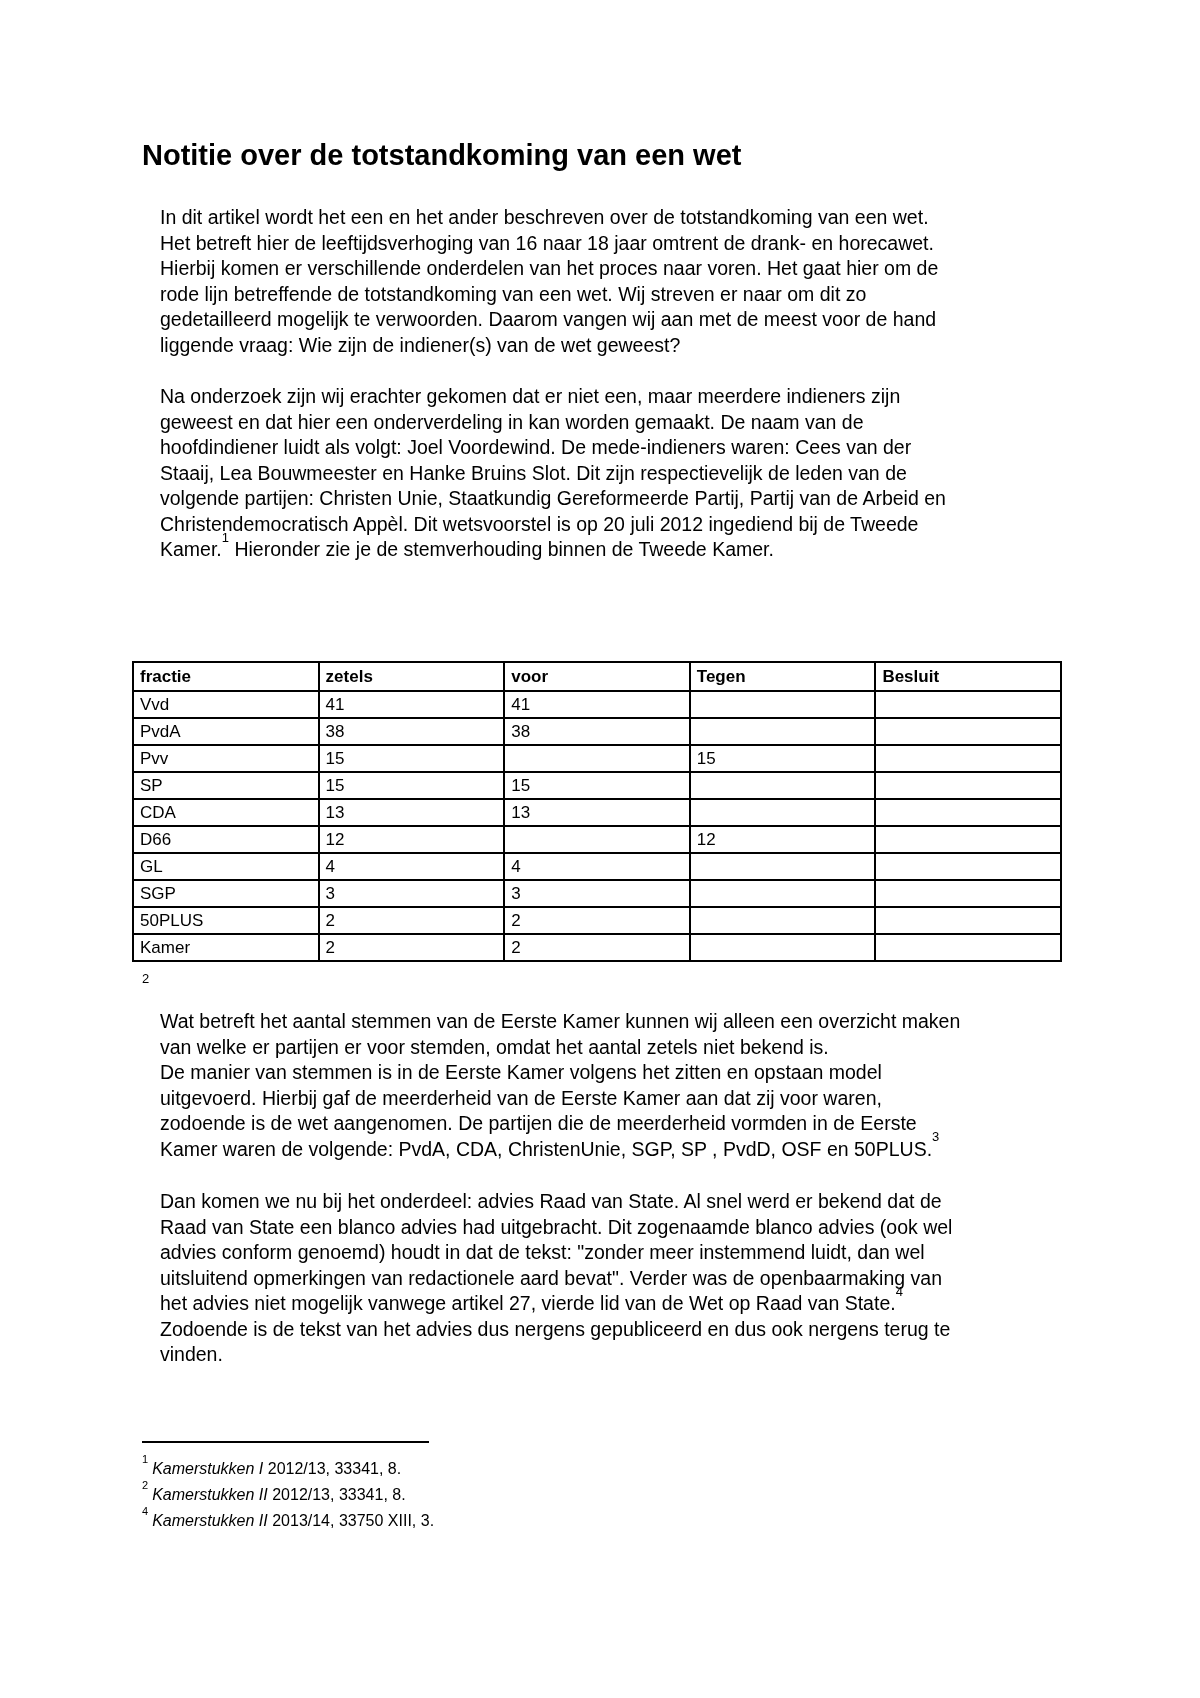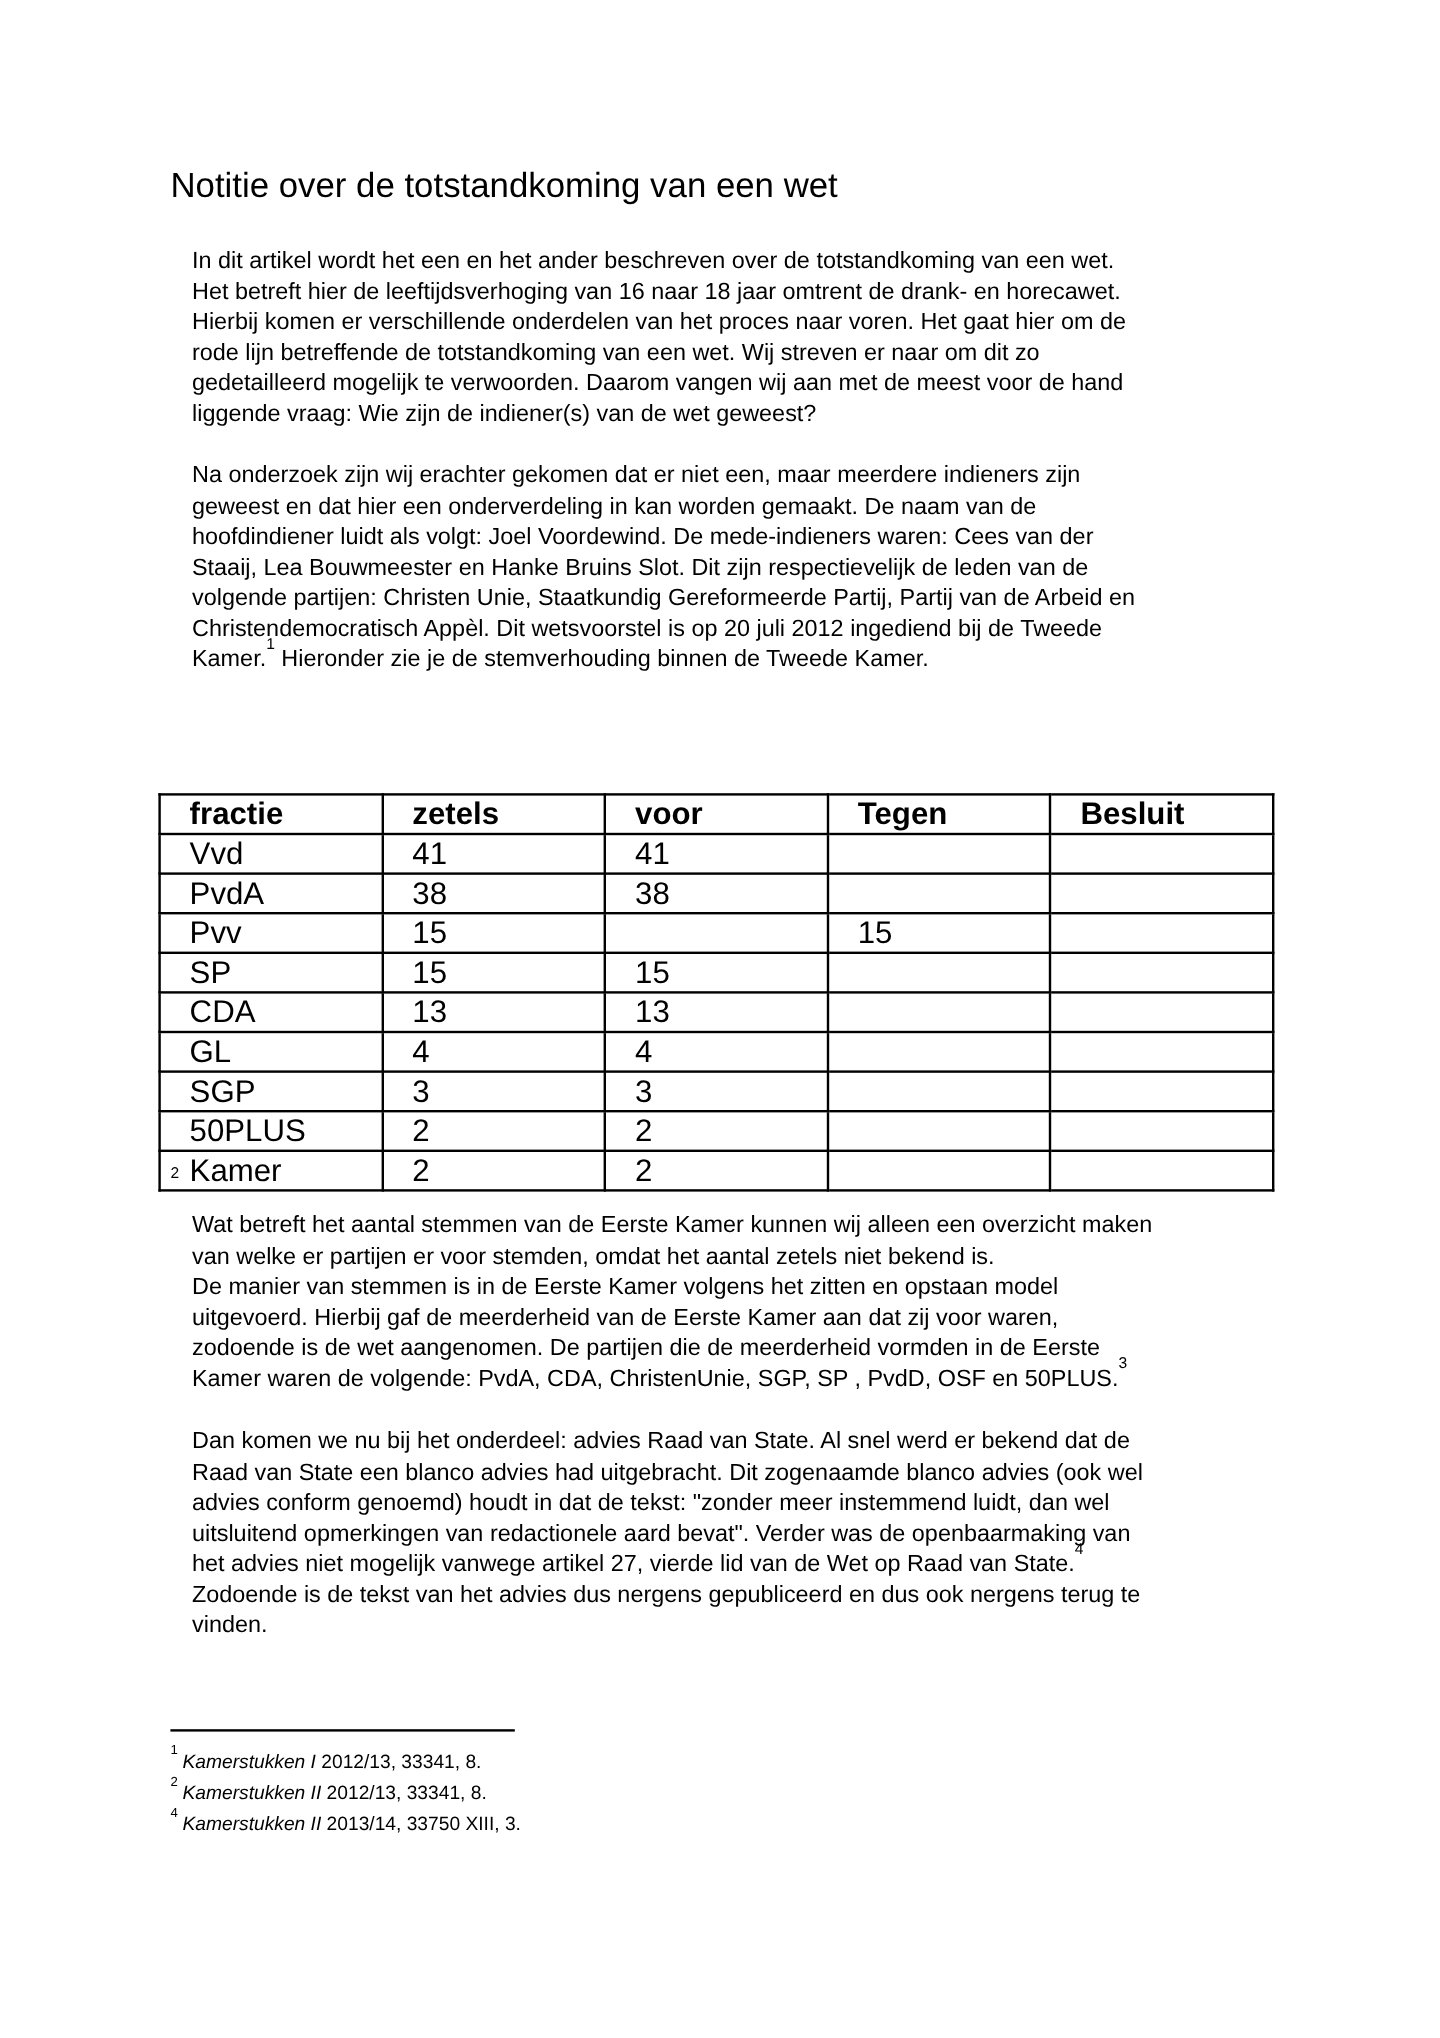--- a/index.html
+++ b/index.html
@@ -3,37 +3,37 @@
 <meta charset="utf-8">
 <style>
   html,body { margin:0; padding:0; background:#ffffff; }
   .page {
     position:relative; width:1200px; height:1698px; background:#ffffff;
     color:#000000; font-family:"Liberation Sans","DejaVu Sans",sans-serif;
     overflow:hidden;
   }
   .title {
     position:absolute; left:142px; top:139px; margin:0;
-    font-size:29px; line-height:33px; font-weight:400;
+    font-size:29px; line-height:33px; font-weight:700;
   }
   .para {
     position:absolute; left:160px; width:960px; margin:0;
     font-size:19.5px; line-height:25.5px; font-weight:400;
   }
   .para sup, .table-ref sup {
     font-size:13px; line-height:0; position:relative; top:-7px;
   }
   .meta-line b { font-weight:700; }
   table.votes {
     position:absolute; left:132px; top:661px; width:930px;
     border-collapse:collapse; table-layout:fixed;
   }
   table.votes th, table.votes td {
-    border:2px solid #000000; height:25px; padding:0 2px 0 24px;
-    font-size:26px; text-align:left; vertical-align:middle;
+    border:2px solid #000000; height:25px; padding:0 2px 0 6px;
+    font-size:17px; text-align:left; vertical-align:middle;
     overflow:hidden; white-space:nowrap;
   }
   table.votes th { font-weight:700; height:27px; }
   .table-ref { position:absolute; left:142px; top:979px; font-size:19.5px; }
   .fn-sep {
     position:absolute; left:142px; top:1441px; width:287px; height:2px;
     background:#000000;
   }
   .footnotes {
     position:absolute; left:142px; top:1456px; width:900px;
@@ -96,20 +96,27 @@
           <td></td>
         </tr>
         <tr>
           <td>CDA</td>
           <td>13</td>
           <td>13</td>
           <td></td>
           <td></td>
         </tr>
         <tr>
+          <td>D66</td>
+          <td>12</td>
+          <td></td>
+          <td>12</td>
+          <td></td>
+        </tr>
+        <tr>
           <td>GL</td>
           <td>4</td>
           <td>4</td>
           <td></td>
           <td></td>
         </tr>
         <tr>
           <td>SGP</td>
           <td>3</td>
           <td>3</td>

